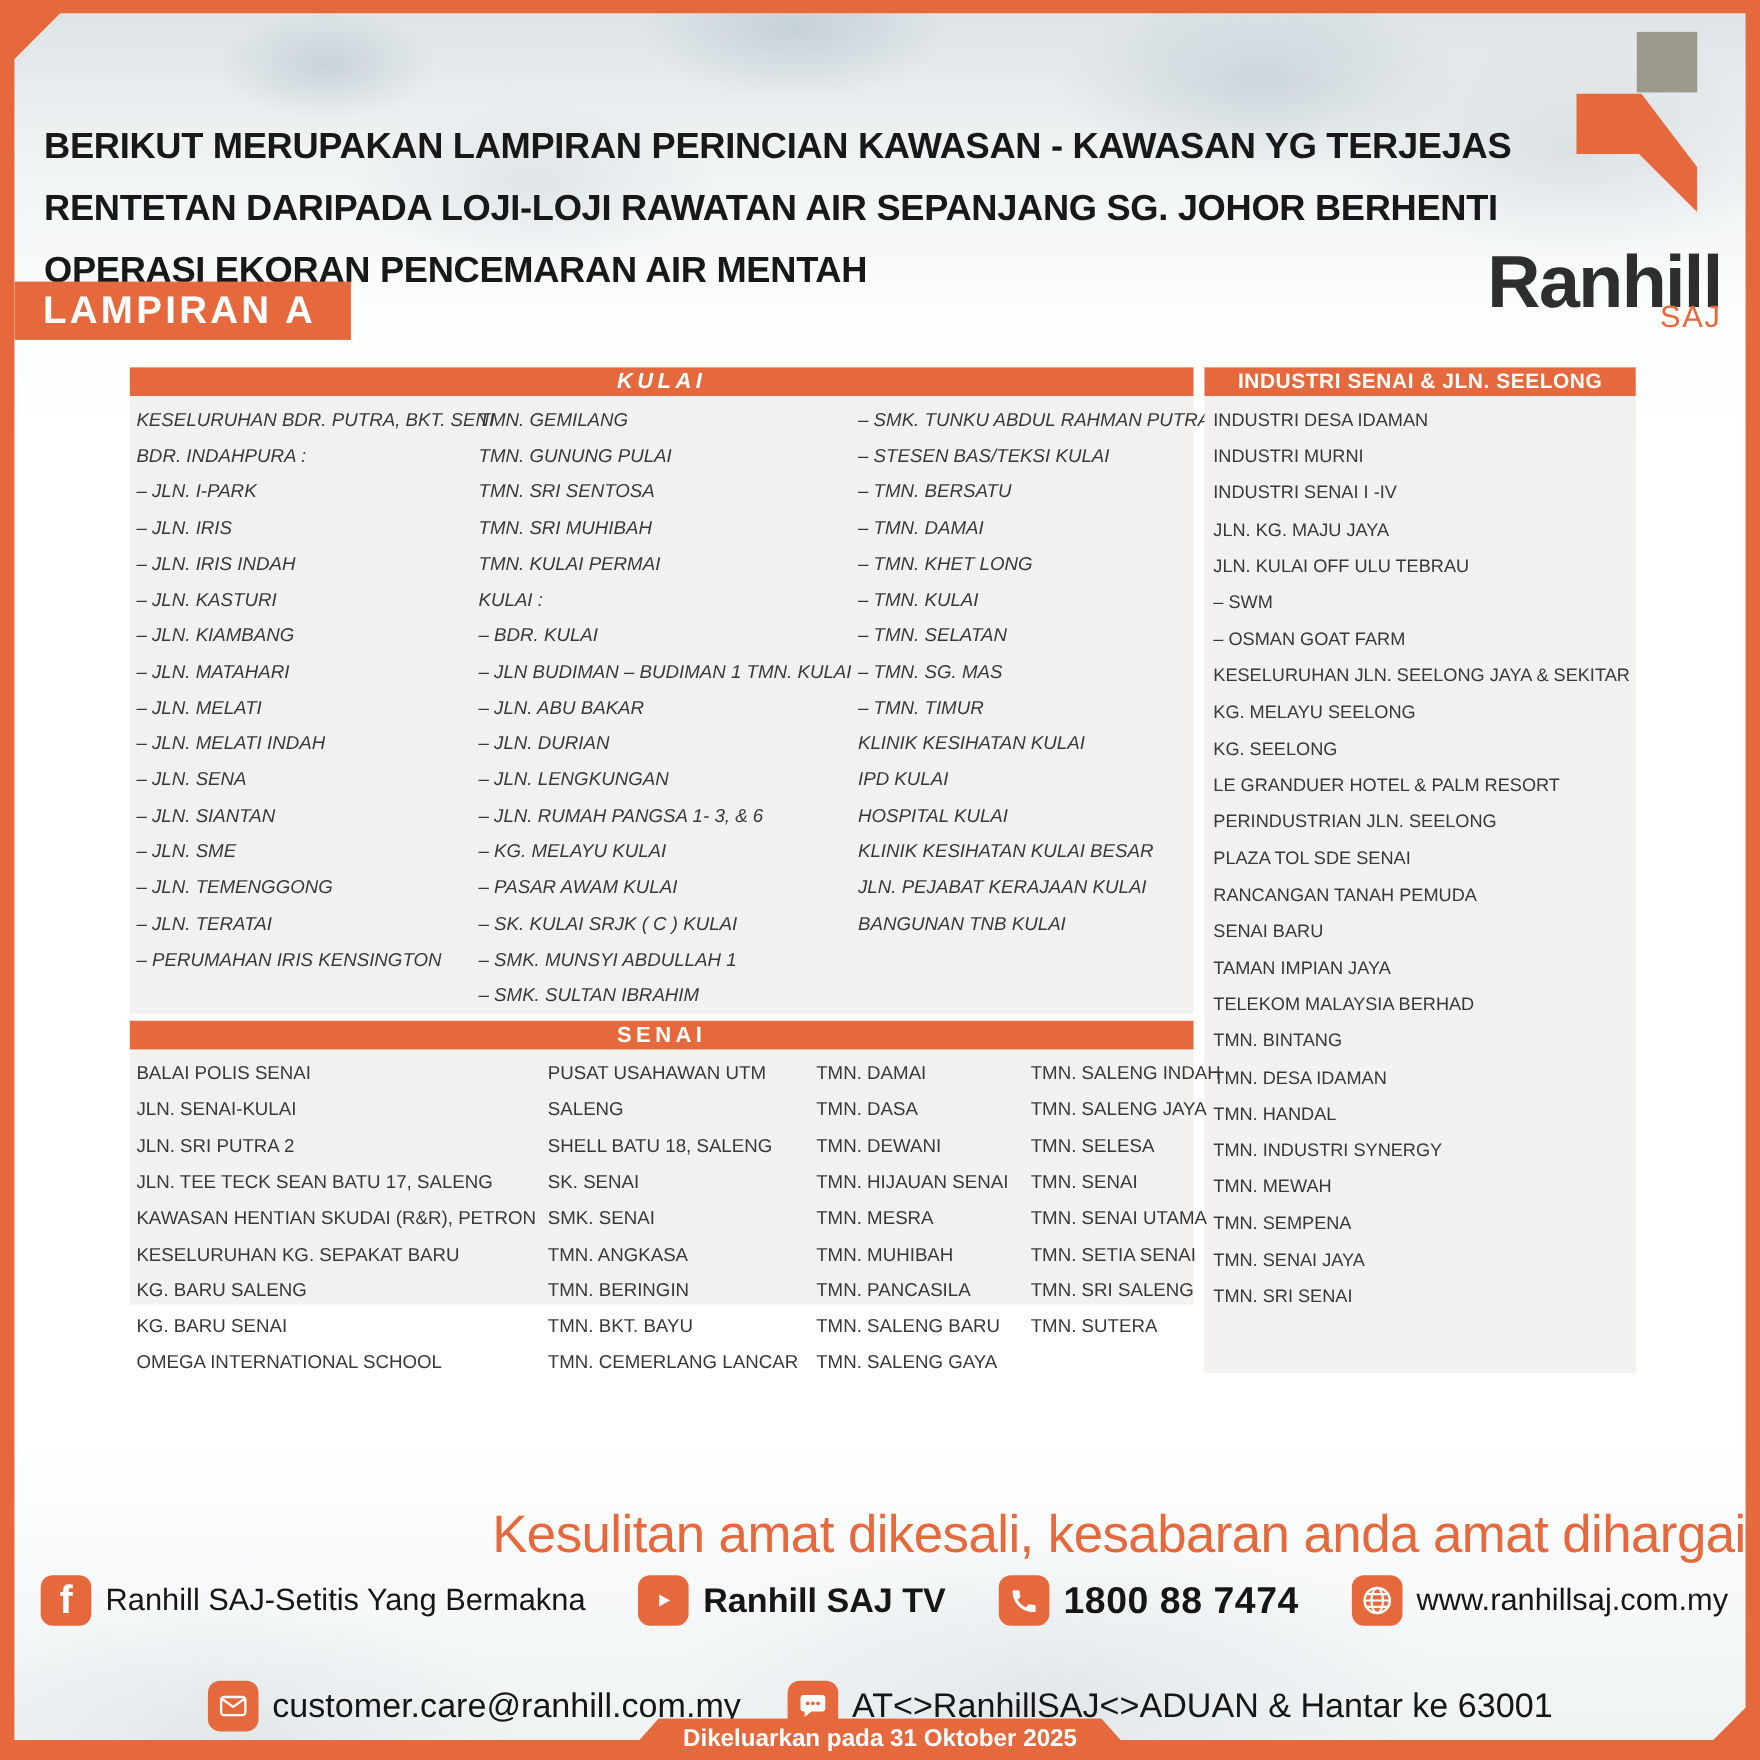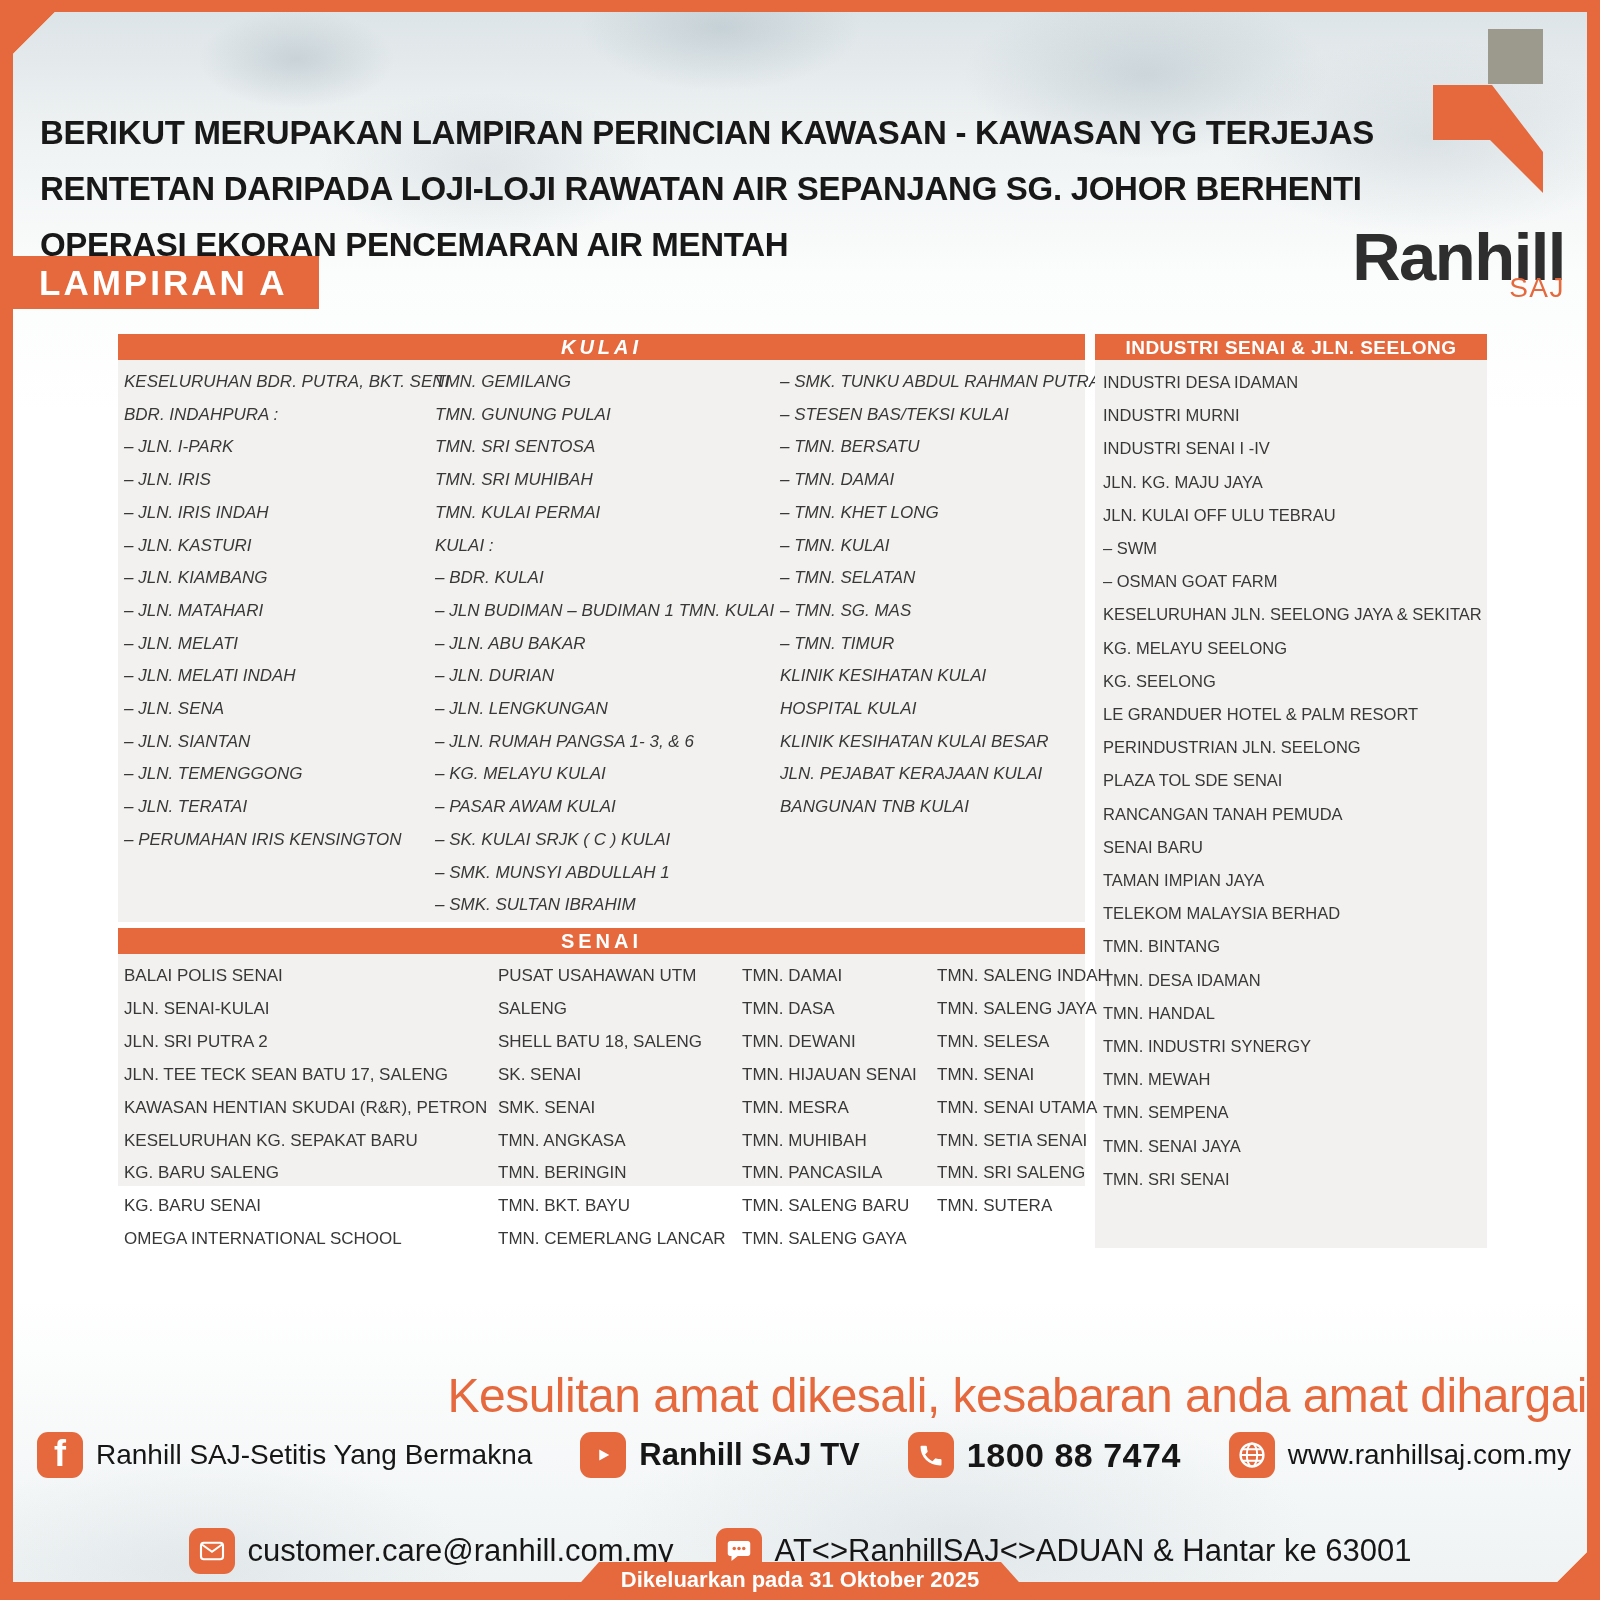--- a/index.html
+++ b/index.html
@@ -99,20 +99,21 @@
           <div class="li">– JLN. I-PARK</div>
           <div class="li">– JLN. IRIS</div>
           <div class="li">– JLN. IRIS INDAH</div>
           <div class="li">– JLN. KASTURI</div>
           <div class="li">– JLN. KIAMBANG</div>
           <div class="li">– JLN. MATAHARI</div>
           <div class="li">– JLN. MELATI</div>
           <div class="li">– JLN. MELATI INDAH</div>
           <div class="li">– JLN. SENA</div>
           <div class="li">– JLN. SIANTAN</div>
+          <div class="li">– JLN. SME</div>
           <div class="li">– JLN. TEMENGGONG</div>
           <div class="li">– JLN. TERATAI</div>
           <div class="li">– PERUMAHAN IRIS KENSINGTON</div>
         </div>
       <div class="col c1">
           <div class="li">TMN. GEMILANG</div>
           <div class="li">TMN. GUNUNG PULAI</div>
           <div class="li">TMN. SRI SENTOSA</div>
           <div class="li">TMN. SRI MUHIBAH</div>
           <div class="li">TMN. KULAI PERMAI</div>
@@ -133,20 +134,21 @@
           <div class="li">– SMK. TUNKU ABDUL RAHMAN PUTRA</div>
           <div class="li">– STESEN BAS/TEKSI KULAI</div>
           <div class="li">– TMN. BERSATU</div>
           <div class="li">– TMN. DAMAI</div>
           <div class="li">– TMN. KHET LONG</div>
           <div class="li">– TMN. KULAI</div>
           <div class="li">– TMN. SELATAN</div>
           <div class="li">– TMN. SG. MAS</div>
           <div class="li">– TMN. TIMUR</div>
           <div class="li">KLINIK KESIHATAN KULAI</div>
+          <div class="li">IPD KULAI</div>
           <div class="li">HOSPITAL KULAI</div>
           <div class="li">KLINIK KESIHATAN KULAI BESAR</div>
           <div class="li">JLN. PEJABAT KERAJAAN KULAI</div>
           <div class="li">BANGUNAN TNB KULAI</div>
         </div>
     </section>
 
     <section class="box industri">
       <div class="box-head small">INDUSTRI SENAI &amp; JLN. SEELONG</div>
       <div class="col">

